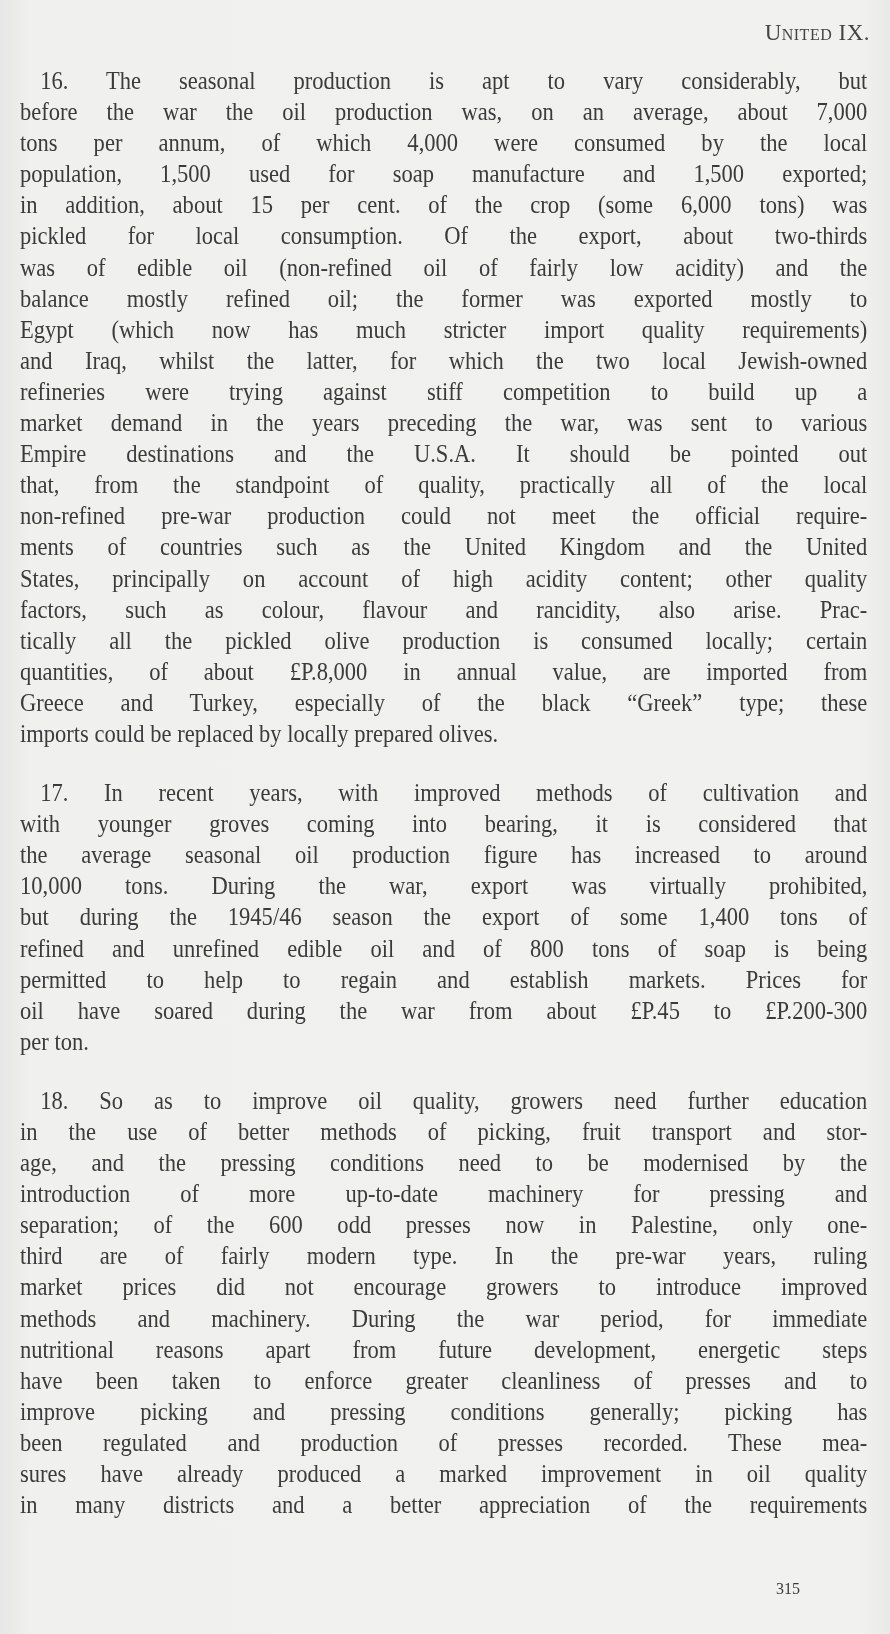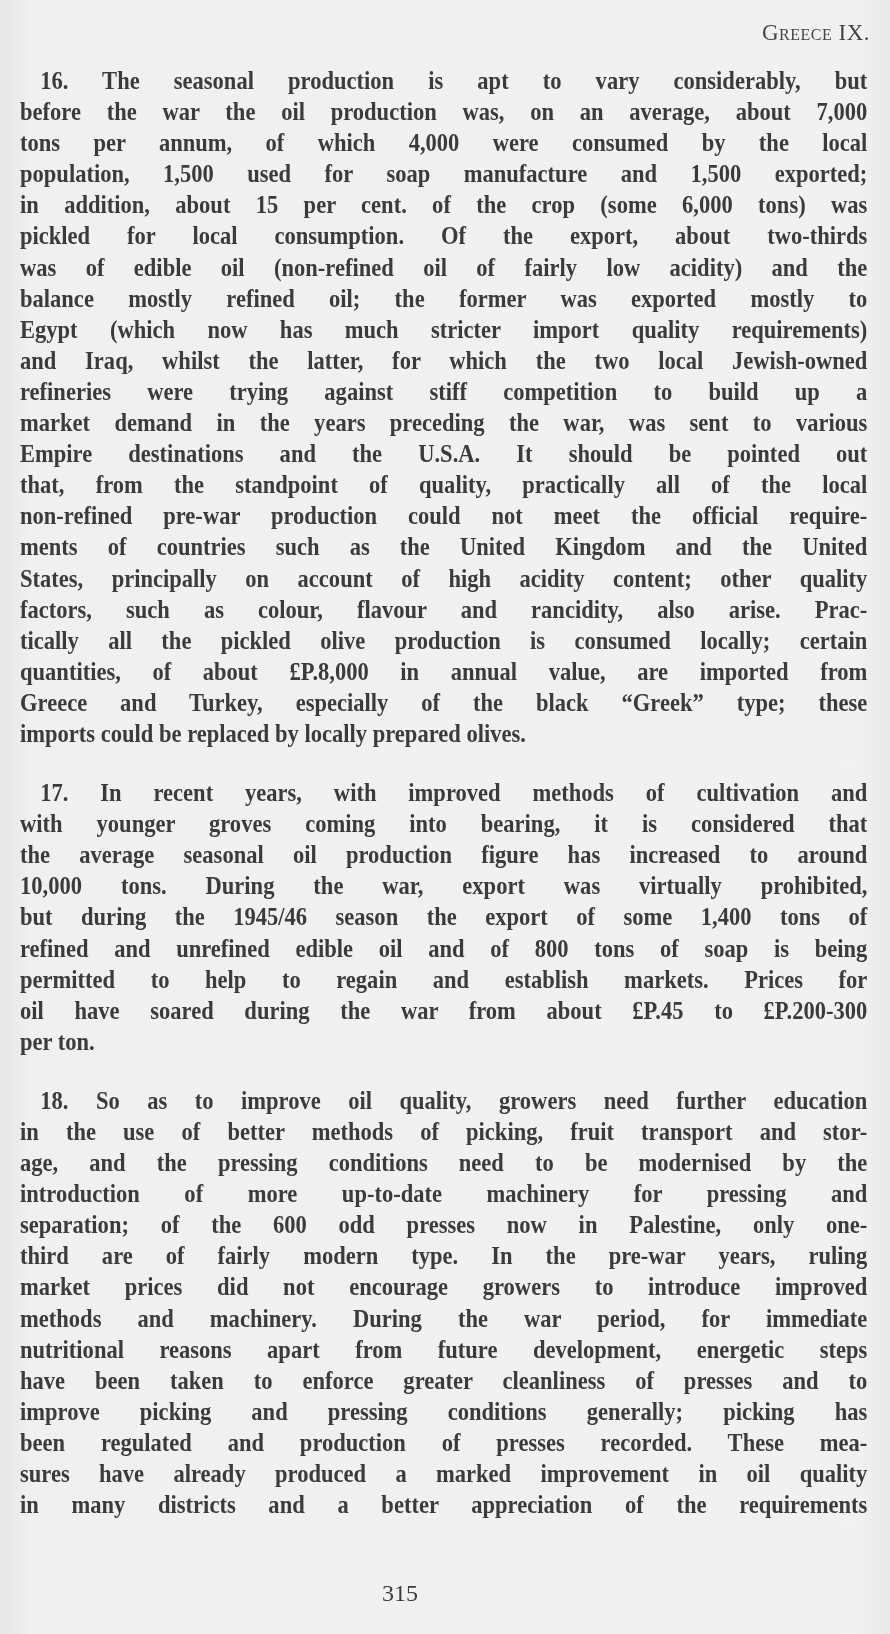--- a/index.html
+++ b/index.html
@@ -32,21 +32,20 @@
     font-variant: small-caps;
   }
   .body-text {
     position: absolute;
     left: 20px;
     top: 65px;
     width: 848px;
   }
   .para {
     margin: 0;
-    font-weight: bold;
   }
   .line {
     display: block;
     font-family: "Liberation Serif", "DejaVu Serif", serif;
     font-size: 24.5px;
     line-height: 31.1px;
     height: 31.1px;
     white-space: nowrap;
     text-align: justify;
     text-align-last: justify;
@@ -63,32 +62,32 @@
     width: 899px;
   }
   .para + .para {
     margin-top: 28px;
   }
   .folio {
     position: absolute;
     top: 1580px;
     left: 0;
     width: 800px;
-    text-align: center;
+    text-align: right;
     font-family: "Liberation Serif", "DejaVu Serif", serif;
-    font-size: 24px;
+    font-size: 16px;
     color: #3b3b3b;
   }
 </style>
 </head>
 <body>
 
 <div class="page">
 
-  <div class="running-head">Greece IX.</div>
+  <div class="running-head">United IX.</div>
 
   <div class="body-text">
 
     <div class="para">
       <span class="line indent">16. The seasonal production is apt to vary considerably, but</span>
       <span class="line">before the war the oil production was, on an average, about 7,000</span>
       <span class="line">tons per annum, of which 4,000 were consumed by the local</span>
       <span class="line">population, 1,500 used for soap manufacture and 1,500 exported;</span>
       <span class="line">in addition, about 15 per cent. of the crop (some 6,000 tons) was</span>
       <span class="line">pickled for local consumption.  Of the export, about two-thirds</span>

